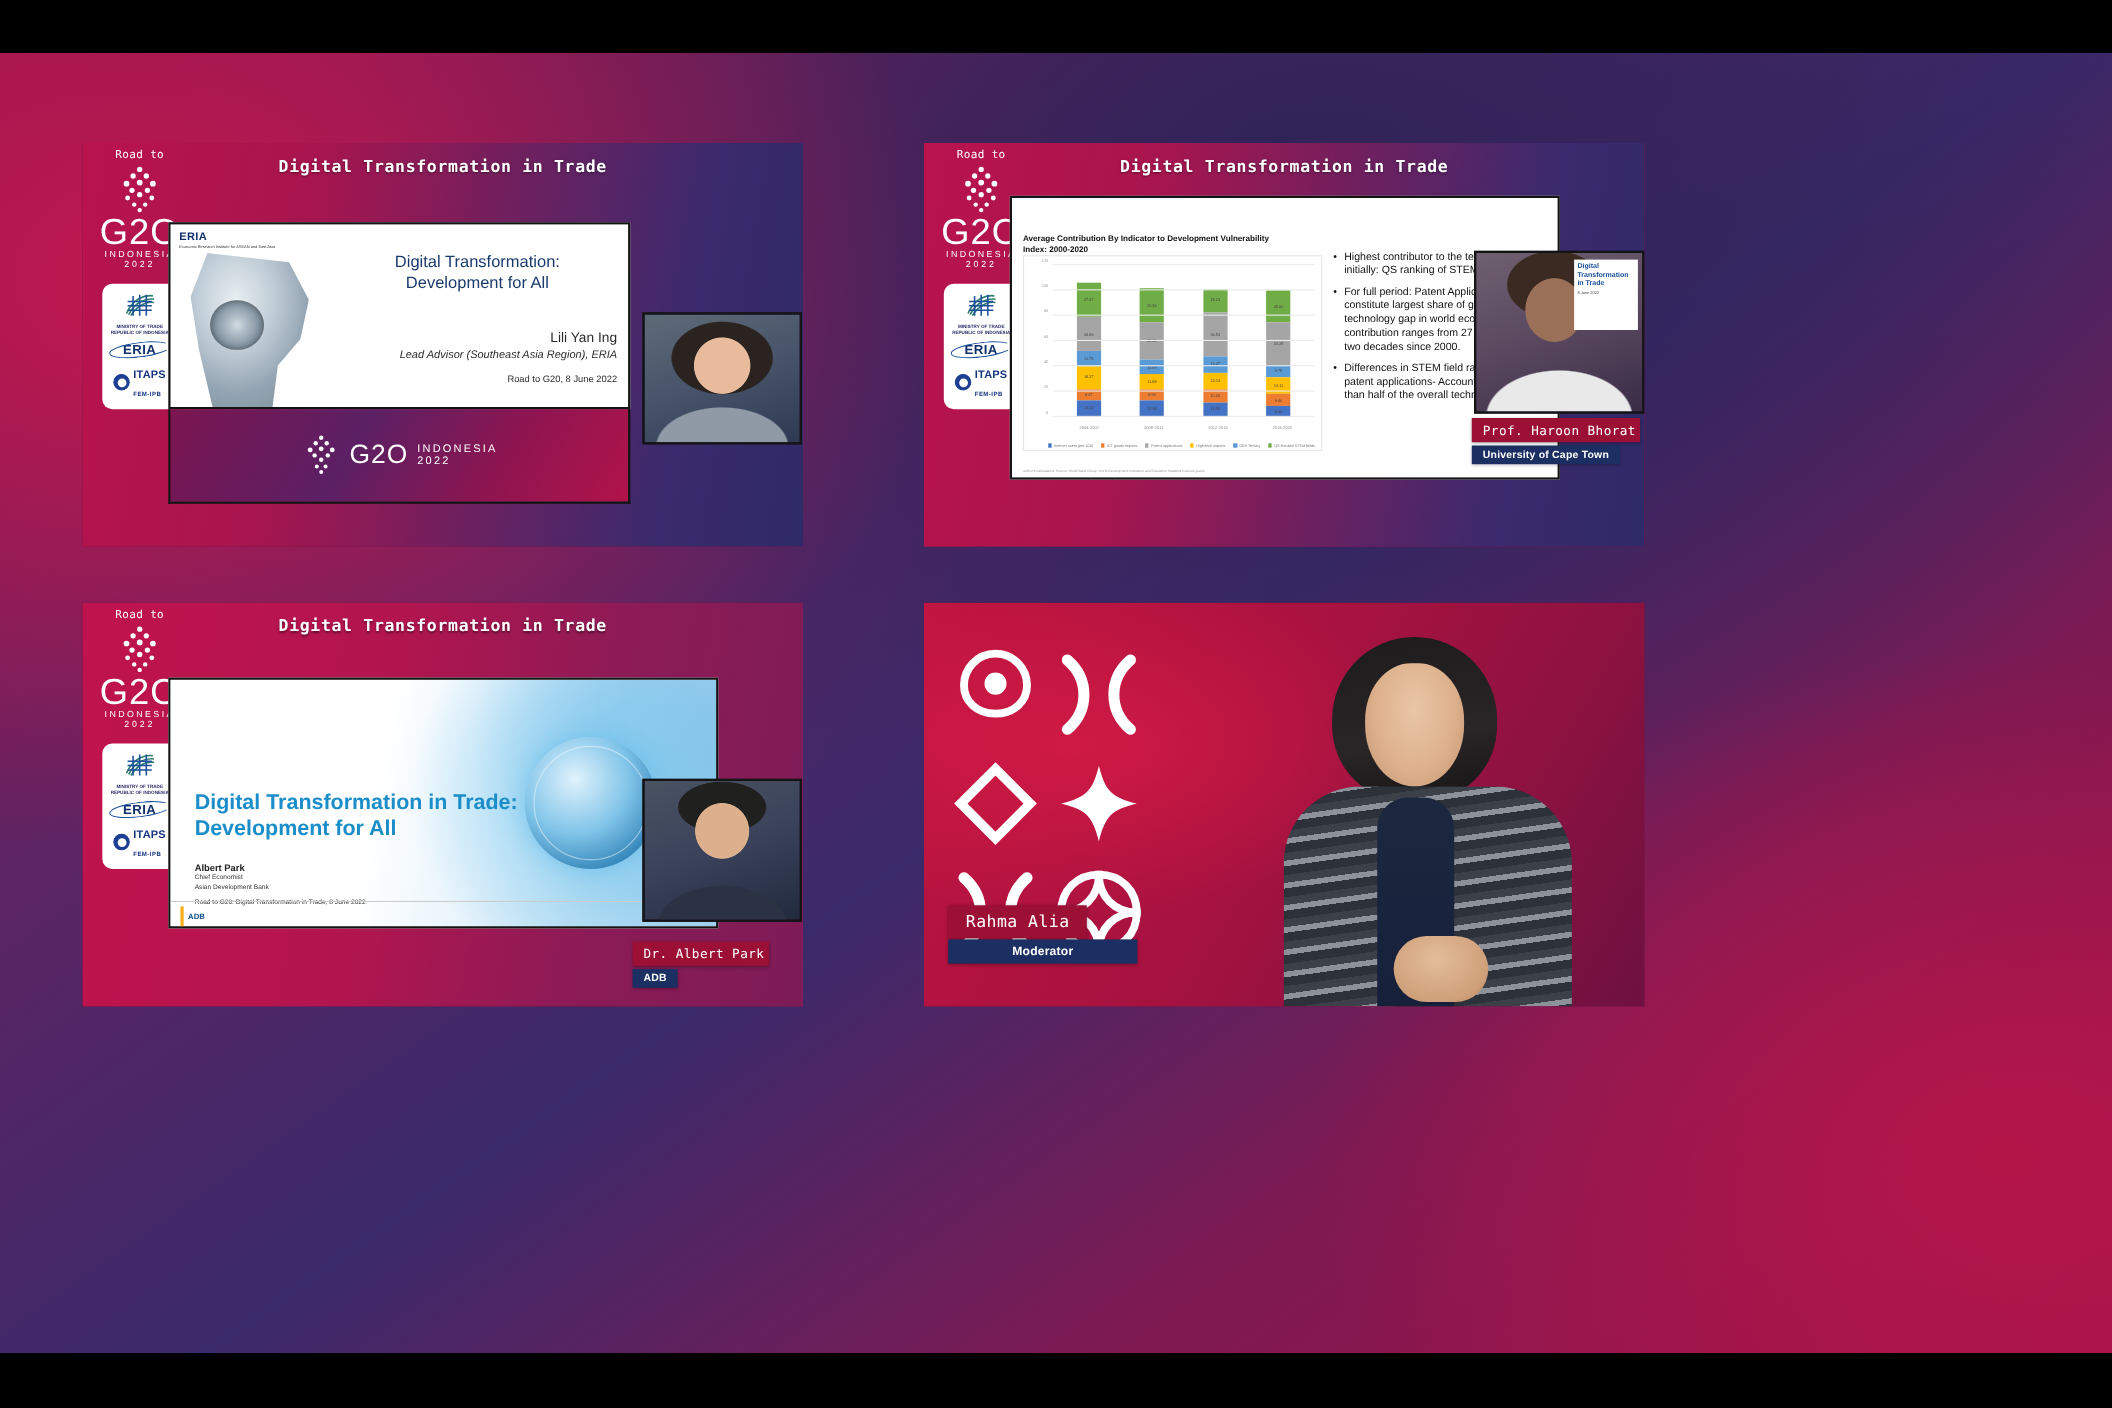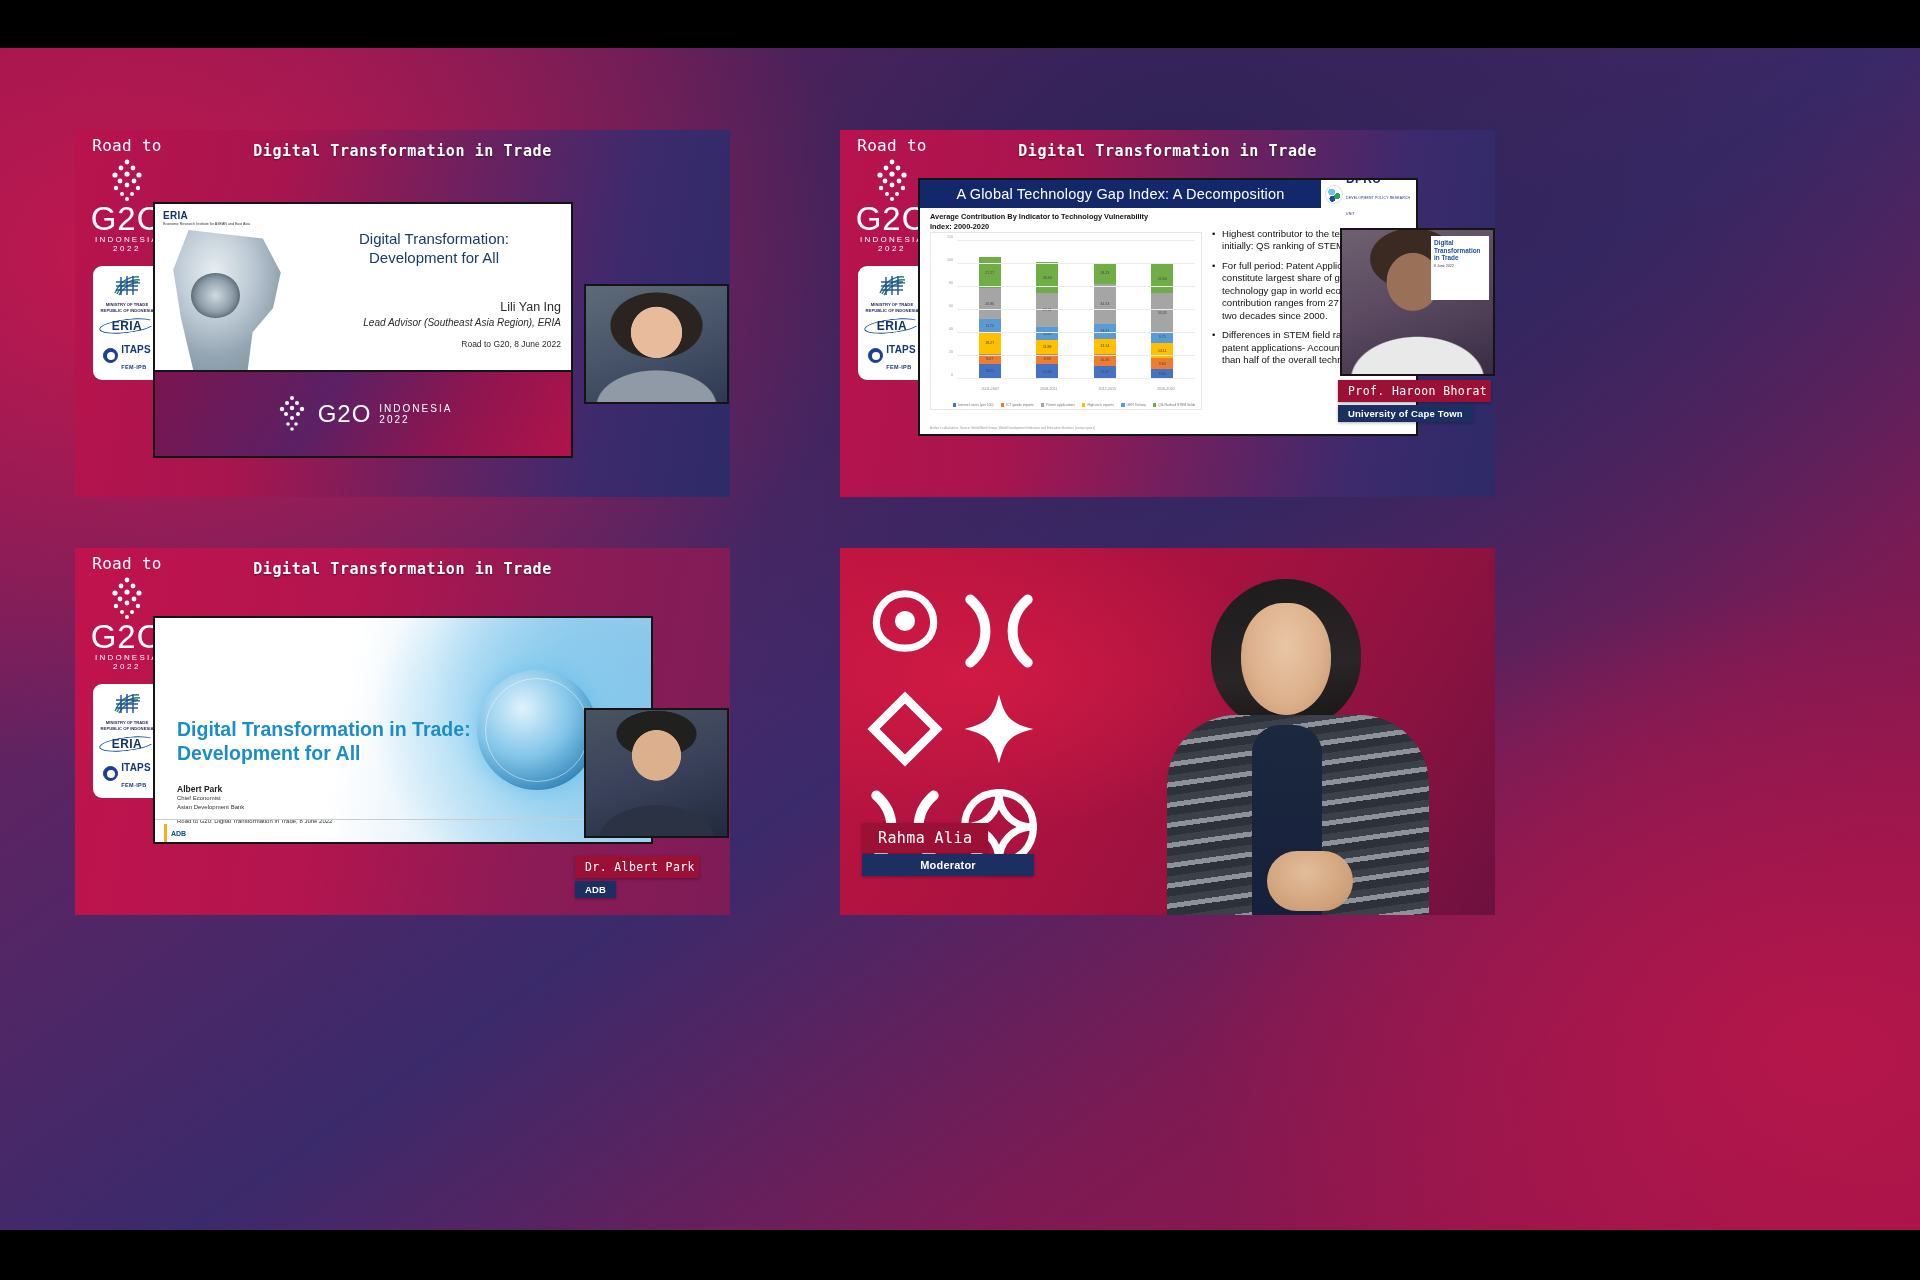--- a/index.html
+++ b/index.html
@@ -67,21 +67,21 @@
     text-shadow:0 1px 2px rgba(0,0,0,.45);
   }
 
   
   .rail{
     position:absolute; left:14px; top:6px; width:76px; height:100%;
     display:flex; flex-direction:column; align-items:center;
   }
   .road-to{
     font-family:"DejaVu Sans Mono","Liberation Mono",monospace;
-    font-size:16px; color:#fff; margin-bottom:2px; letter-spacing:.3px;
+    font-size:10px; color:#fff; margin-bottom:2px; letter-spacing:.3px;
   }
   .batik{
     width:46px;height:48px;
     display:flex;align-items:center;justify-content:center;
     color:#fff;
   }
   .g20{
     font-family:"Liberation Sans",sans-serif;
     font-size:33px; font-weight:400; color:#fff; line-height:.95;
     letter-spacing:1px; margin-top:-2px;
@@ -559,33 +559,23 @@
               </span>
             <span class="tx">
               <span class="t1">ITAPS</span><br>
               <span class="t2">FEM-IPB</span>
             </span>
           </div>
         </div>
       </div>
 
       <div class="slide s2">
-        <div class="s2-hdr">
-          <div class="ht">A Global Technology Gap Index: A Decomposition</div>
-          <div class="dpru">
-            <span class="dot"></span>
-            <span class="dt">
-              <span class="d1">DPRU</span><br>
-              <span class="d2">DEVELOPMENT POLICY RESEARCH UNIT</span>
-            </span>
-          </div>
-        </div>
 
         <div class="s2-cap">
-          <span>Average Contribution By Indicator to Technology Vulnerability</span><br>
+          <span>Average Contribution By Indicator to Development Vulnerability</span><br>
           <span>Index: 2000-2020</span>
         </div>
 
         <div class="chartbox">
           <div class="chart-plot" id="plot">
             <div class="bars" id="bars">
                 <div class="bar">
                   <div class="seg" style="background: rgb(112, 173, 71); height: 22.725%;">27.27</div>
                   <div class="seg" style="background: rgb(165, 165, 165); height: 22.3833%;">26.86</div>
                   <div class="seg" style="background: rgb(91, 155, 213); height: 9.79167%;">11.75</div>

